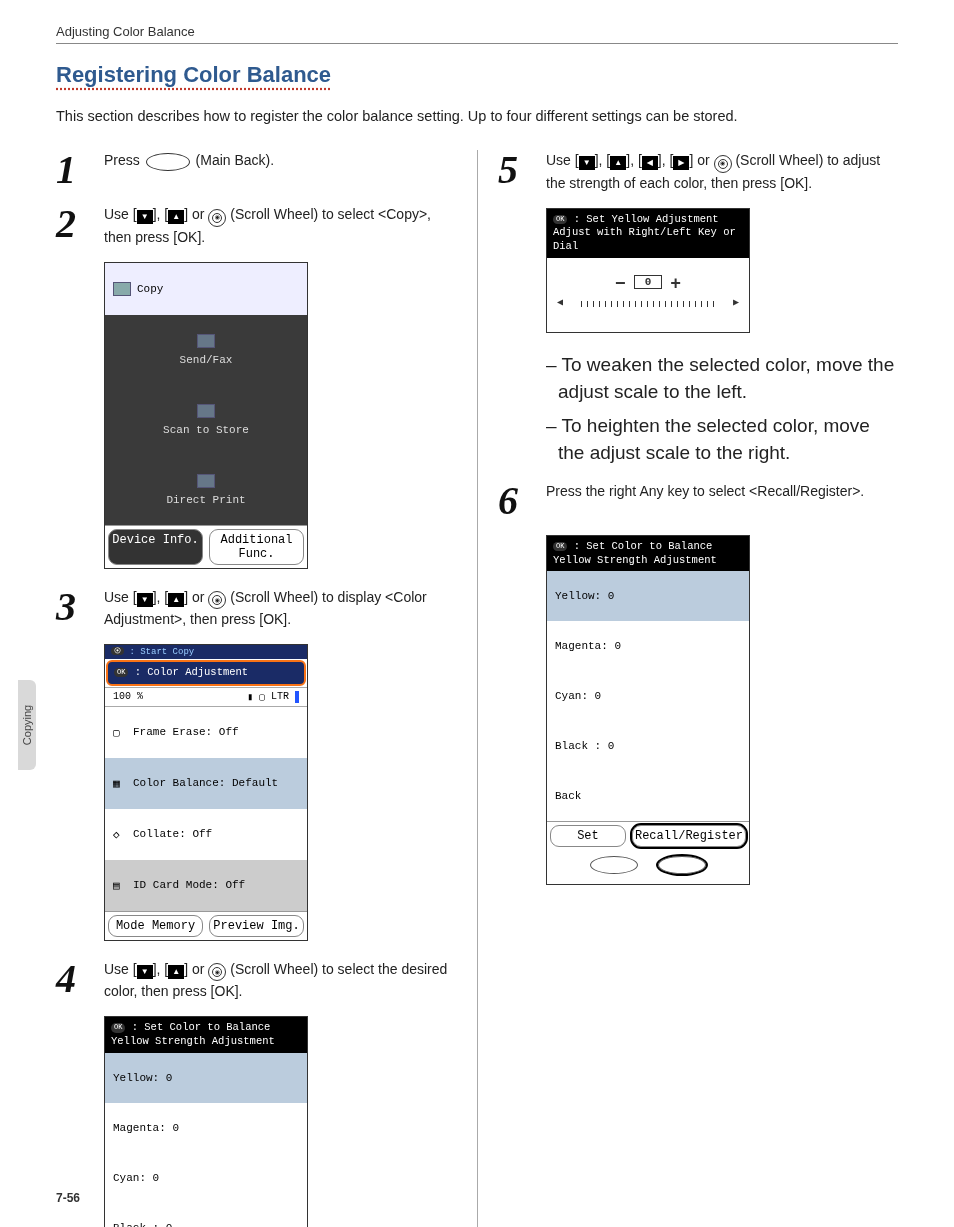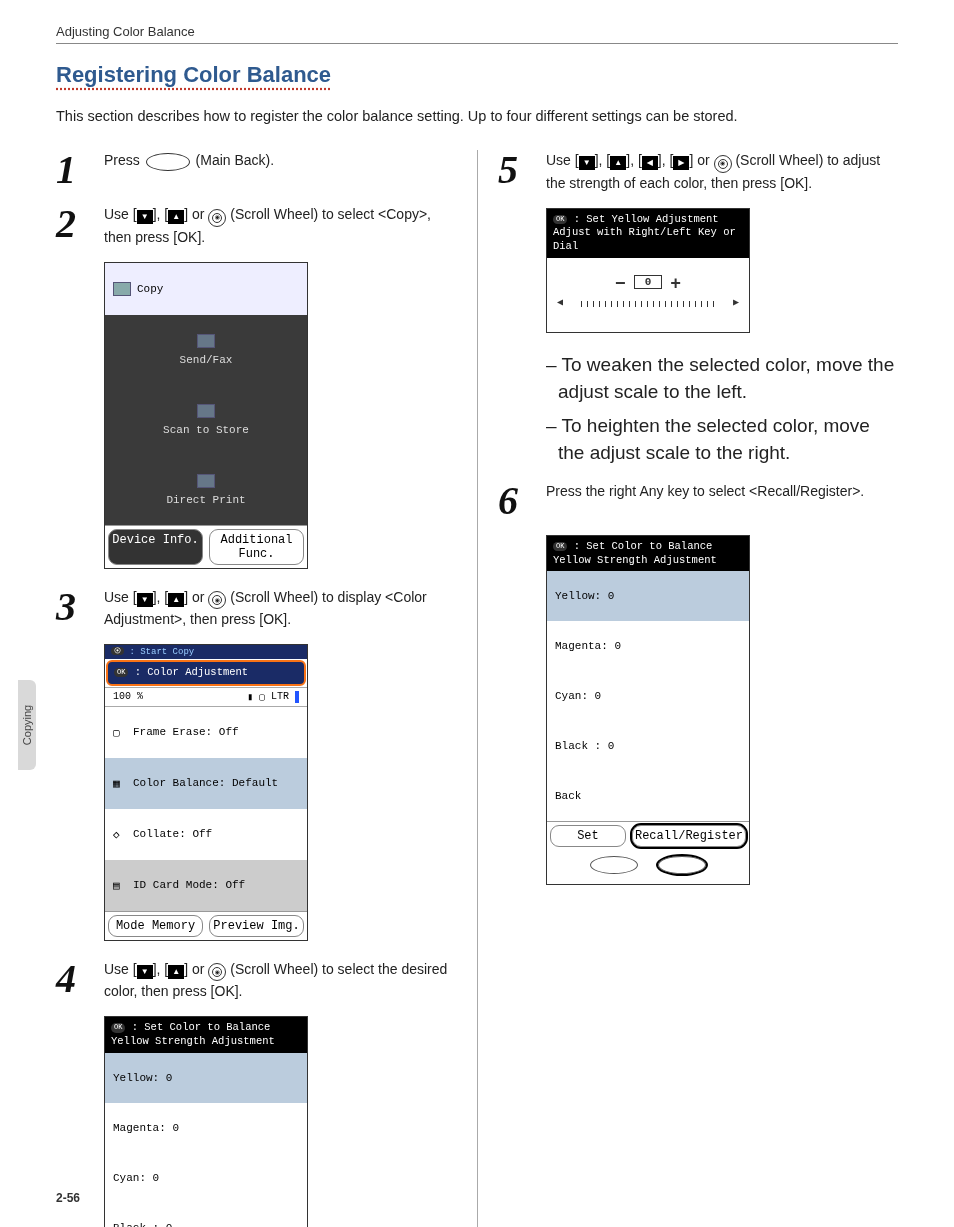--- a/index.html
+++ b/index.html
@@ -226,13 +226,13 @@
         <div class="dev-footer-btns">
           <span class="phys-btn"></span>
           <span class="phys-btn" style="outline:2px solid #000"></span>
         </div>
       </div>
 
     </div>
   </div>
 </div>
 
-<div class="page-num">2-56</div>
+<div class="page-num">7-56</div>
 
 </body></html>

